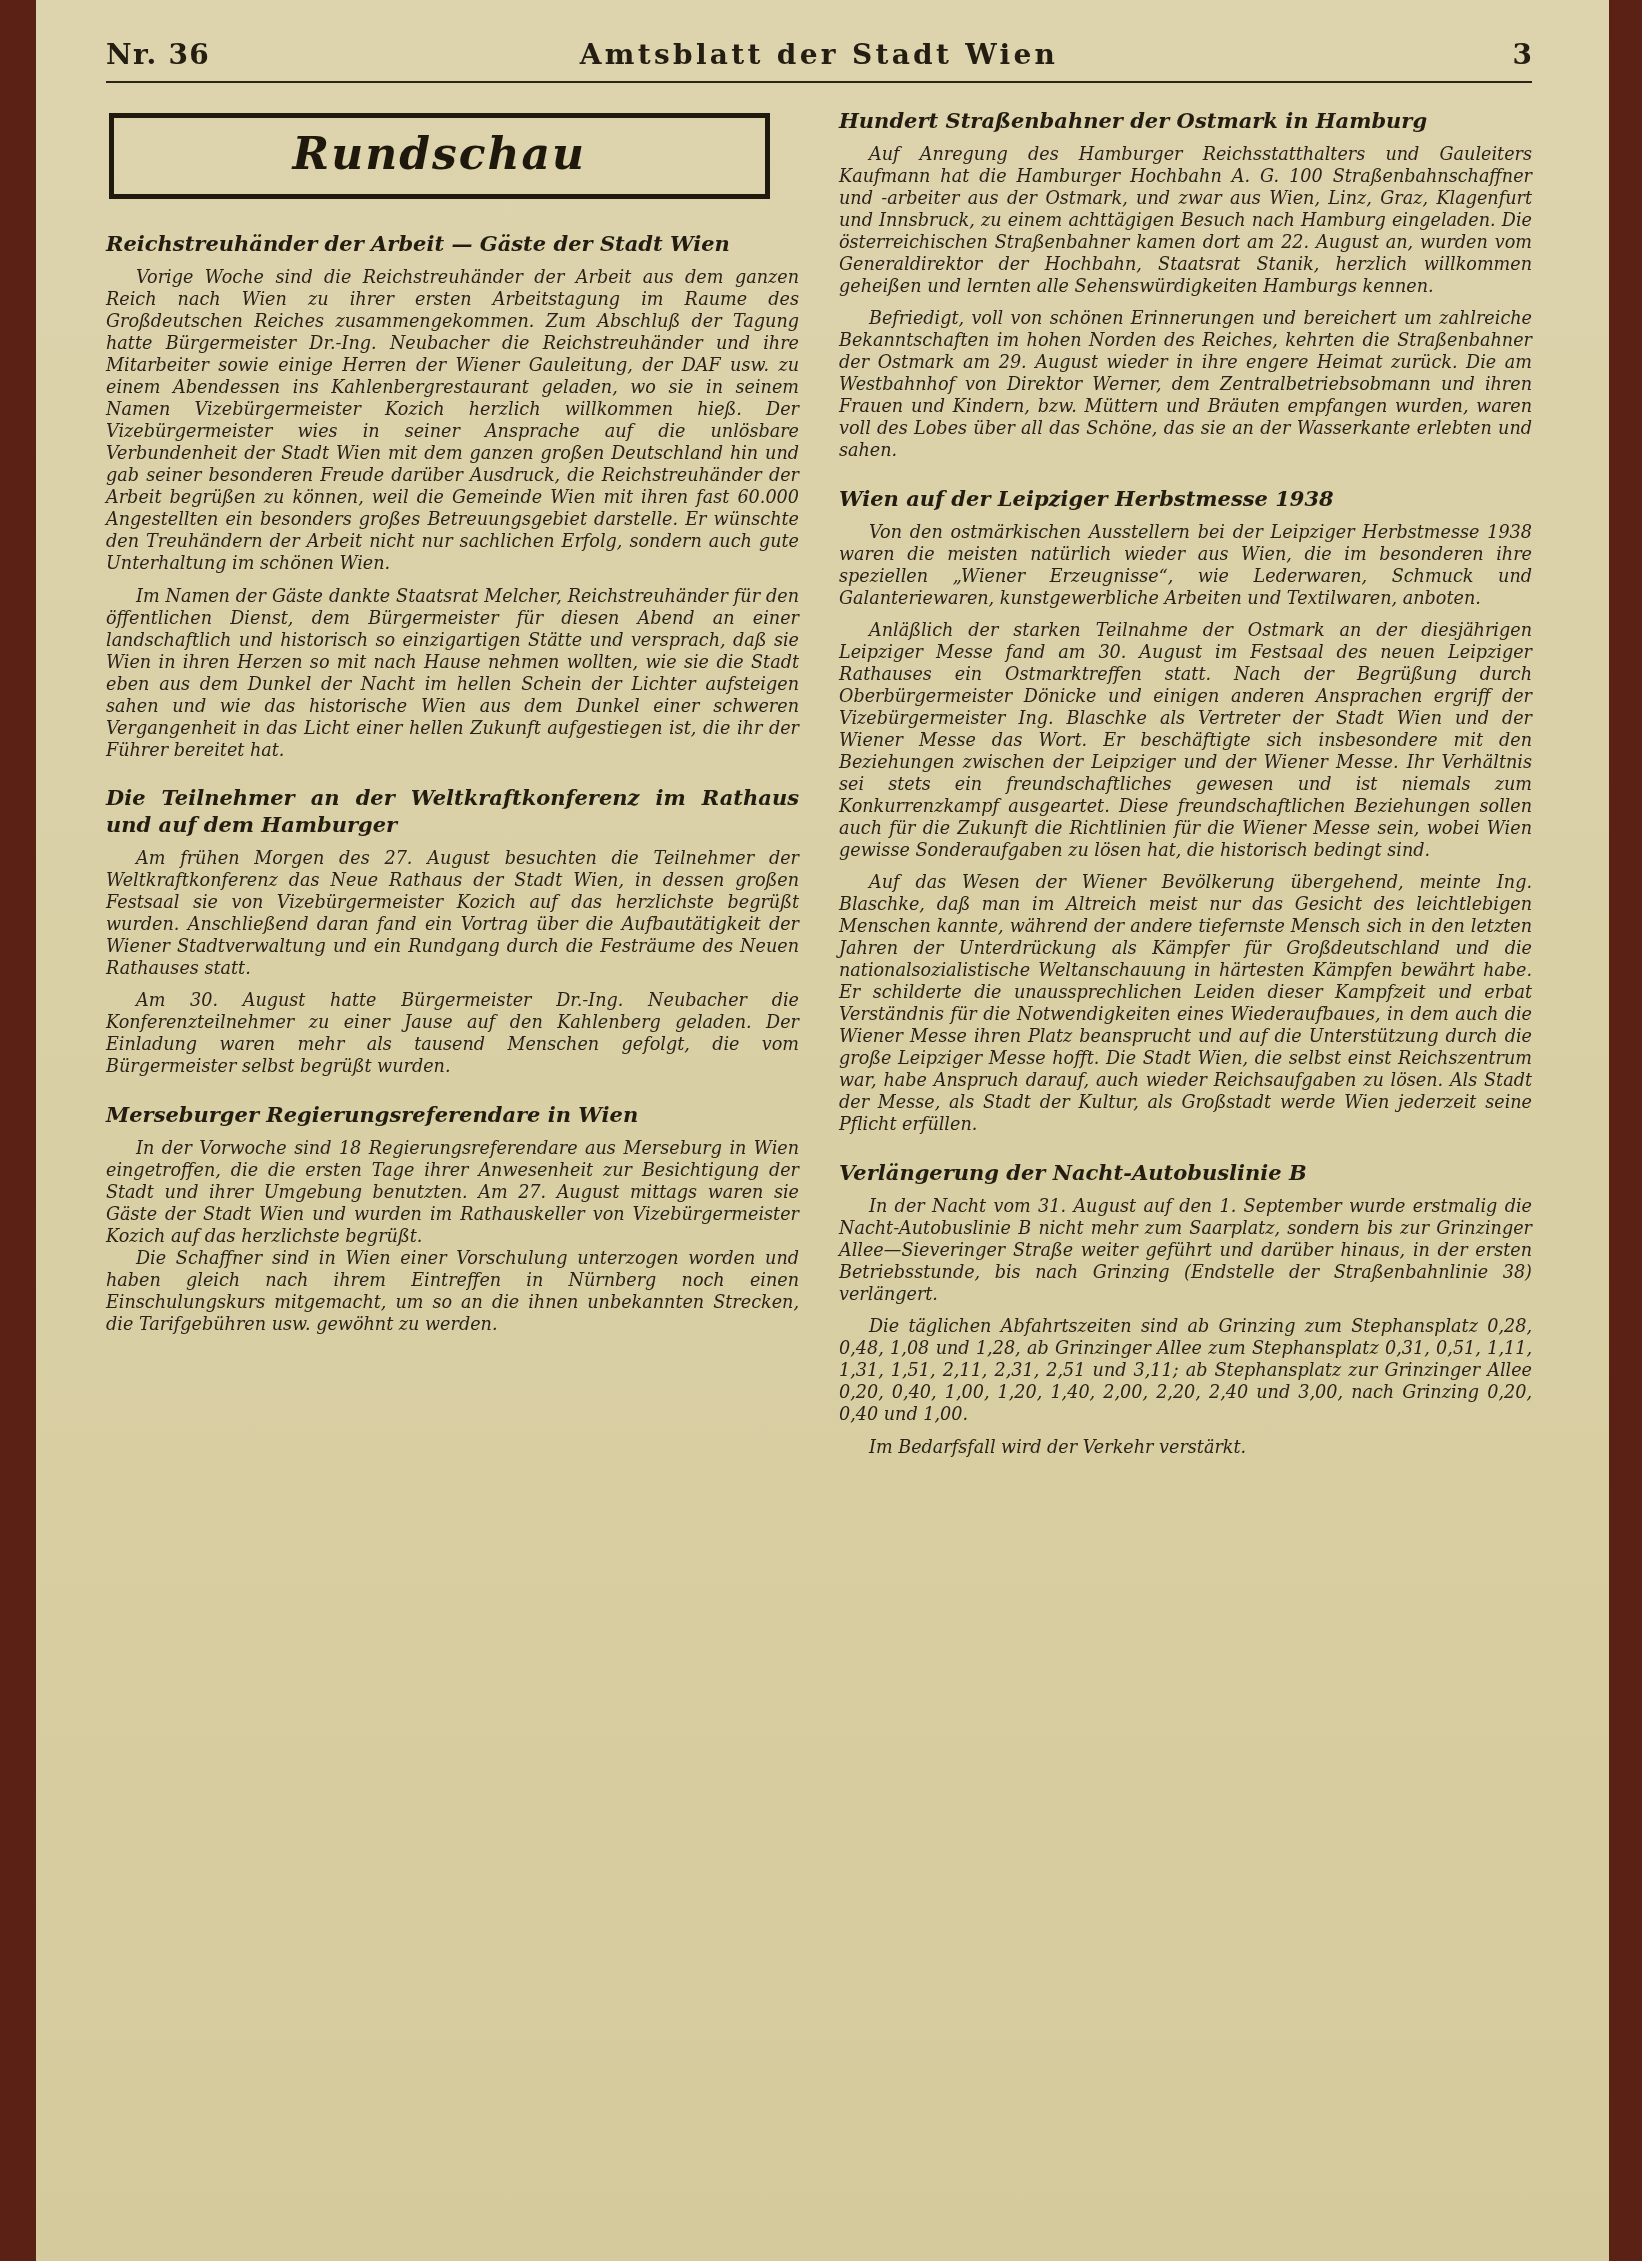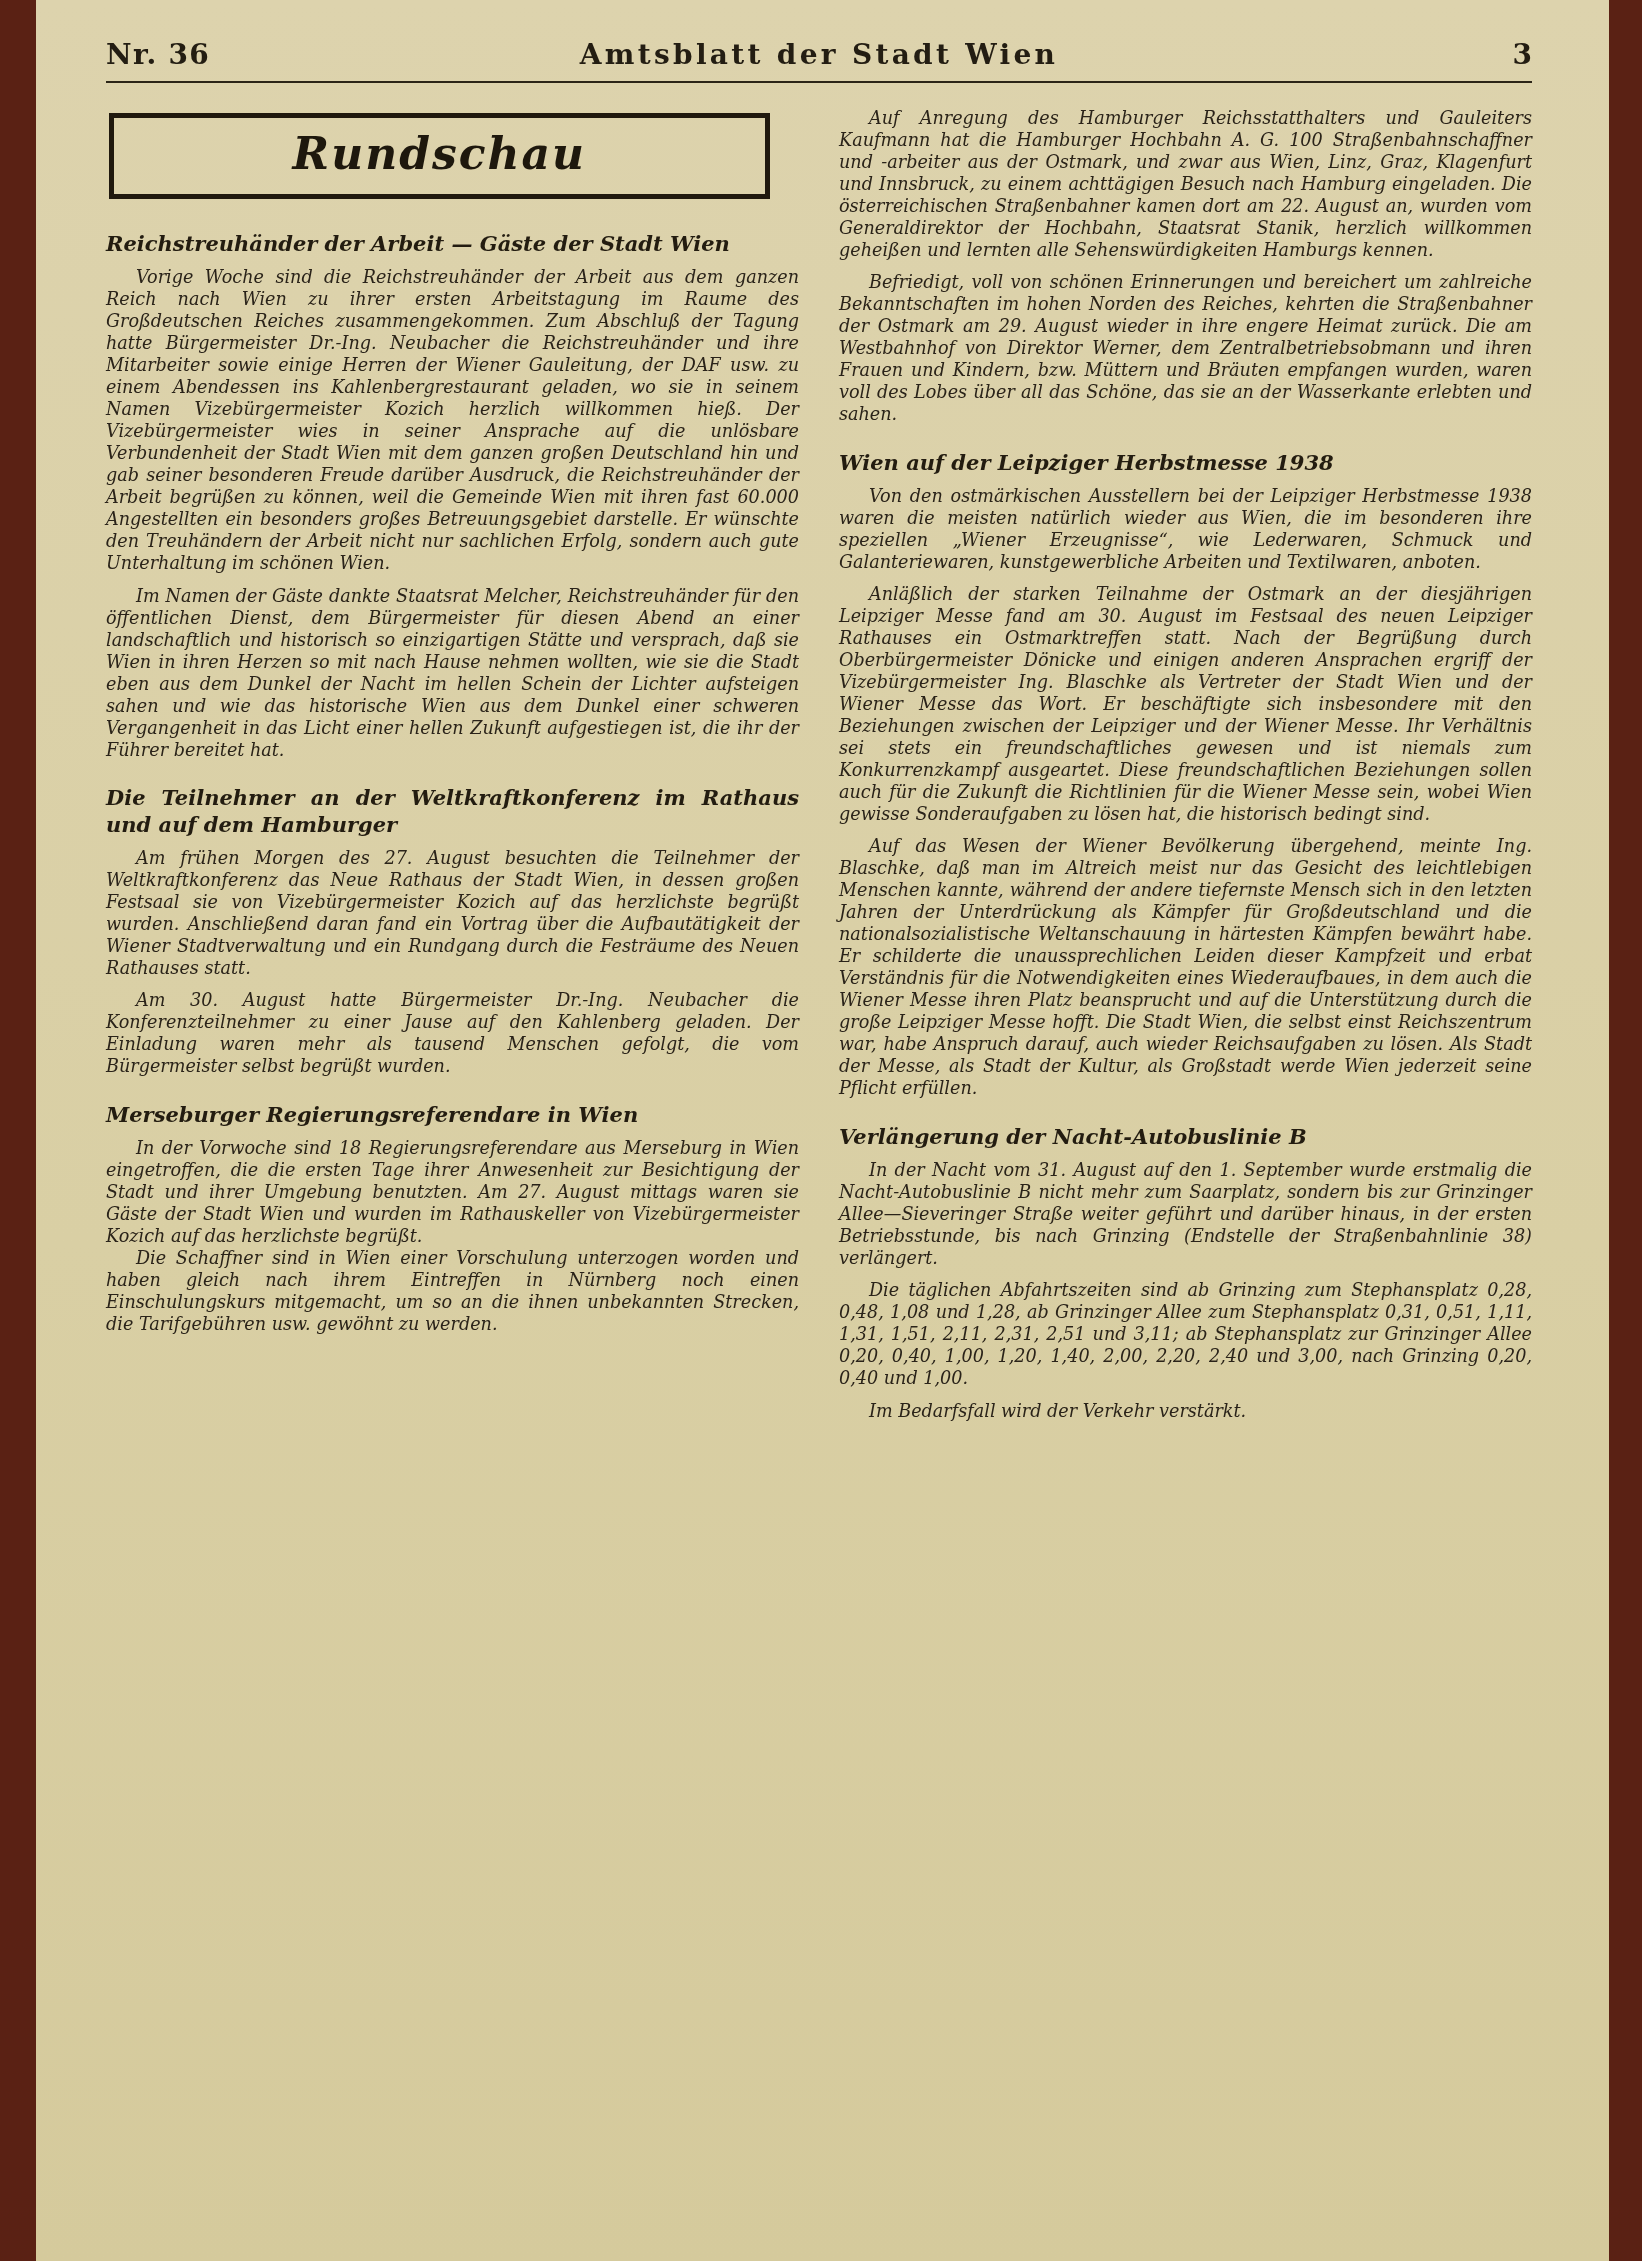--- a/index.html
+++ b/index.html
@@ -93,20 +93,21 @@
         <div class="article-body">
             <p class="para">Die Schaffner sind in Wien einer Vorschulung unterzogen worden und haben gleich nach ihrem Eintreffen in Nürnberg noch einen Einschulungskurs mitgemacht, um so an die ihnen unbekannten Strecken, die Tarifgebühren usw. gewöhnt zu werden.</p>
           </div>
       </section>
 
     </div>
 
     <div class="col">
 
       <section class="article">
+        <h2 class="article-heading">Hundert Straßenbahner der Ostmark in Hamburg</h2>
         <div class="article-body">
             <p class="para">Auf Anregung des Hamburger Reichsstatthalters und Gauleiters Kaufmann hat die Hamburger Hochbahn A. G. 100 Straßenbahnschaffner und -arbeiter aus der Ostmark, und zwar aus Wien, Linz, Graz, Klagenfurt und Innsbruck, zu einem achttägigen Besuch nach Hamburg eingeladen. Die österreichischen Straßenbahner kamen dort am 22. August an, wurden vom Generaldirektor der Hochbahn, Staatsrat Stanik, herzlich willkommen geheißen und lernten alle Sehenswürdigkeiten Hamburgs kennen.</p>
             <p class="para">Befriedigt, voll von schönen Erinnerungen und bereichert um zahlreiche Bekanntschaften im hohen Norden des Reiches, kehrten die Straßenbahner der Ostmark am 29. August wieder in ihre engere Heimat zurück. Die am Westbahnhof von Direktor Werner, dem Zentralbetriebsobmann und ihren Frauen und Kindern, bzw. Müttern und Bräuten empfangen wurden, waren voll des Lobes über all das Schöne, das sie an der Wasserkante erlebten und sahen.</p>
           </div>
       </section>
 
       <section class="article">
         <h2 class="article-heading">Wien auf der Leipziger Herbstmesse 1938</h2>
         <div class="article-body">
             <p class="para">Von den ostmärkischen Ausstellern bei der Leipziger Herbstmesse 1938 waren die meisten natürlich wieder aus Wien, die im besonderen ihre speziellen „Wiener Erzeugnisse“, wie Lederwaren, Schmuck und Galanteriewaren, kunstgewerbliche Arbeiten und Textilwaren, anboten.</p>

